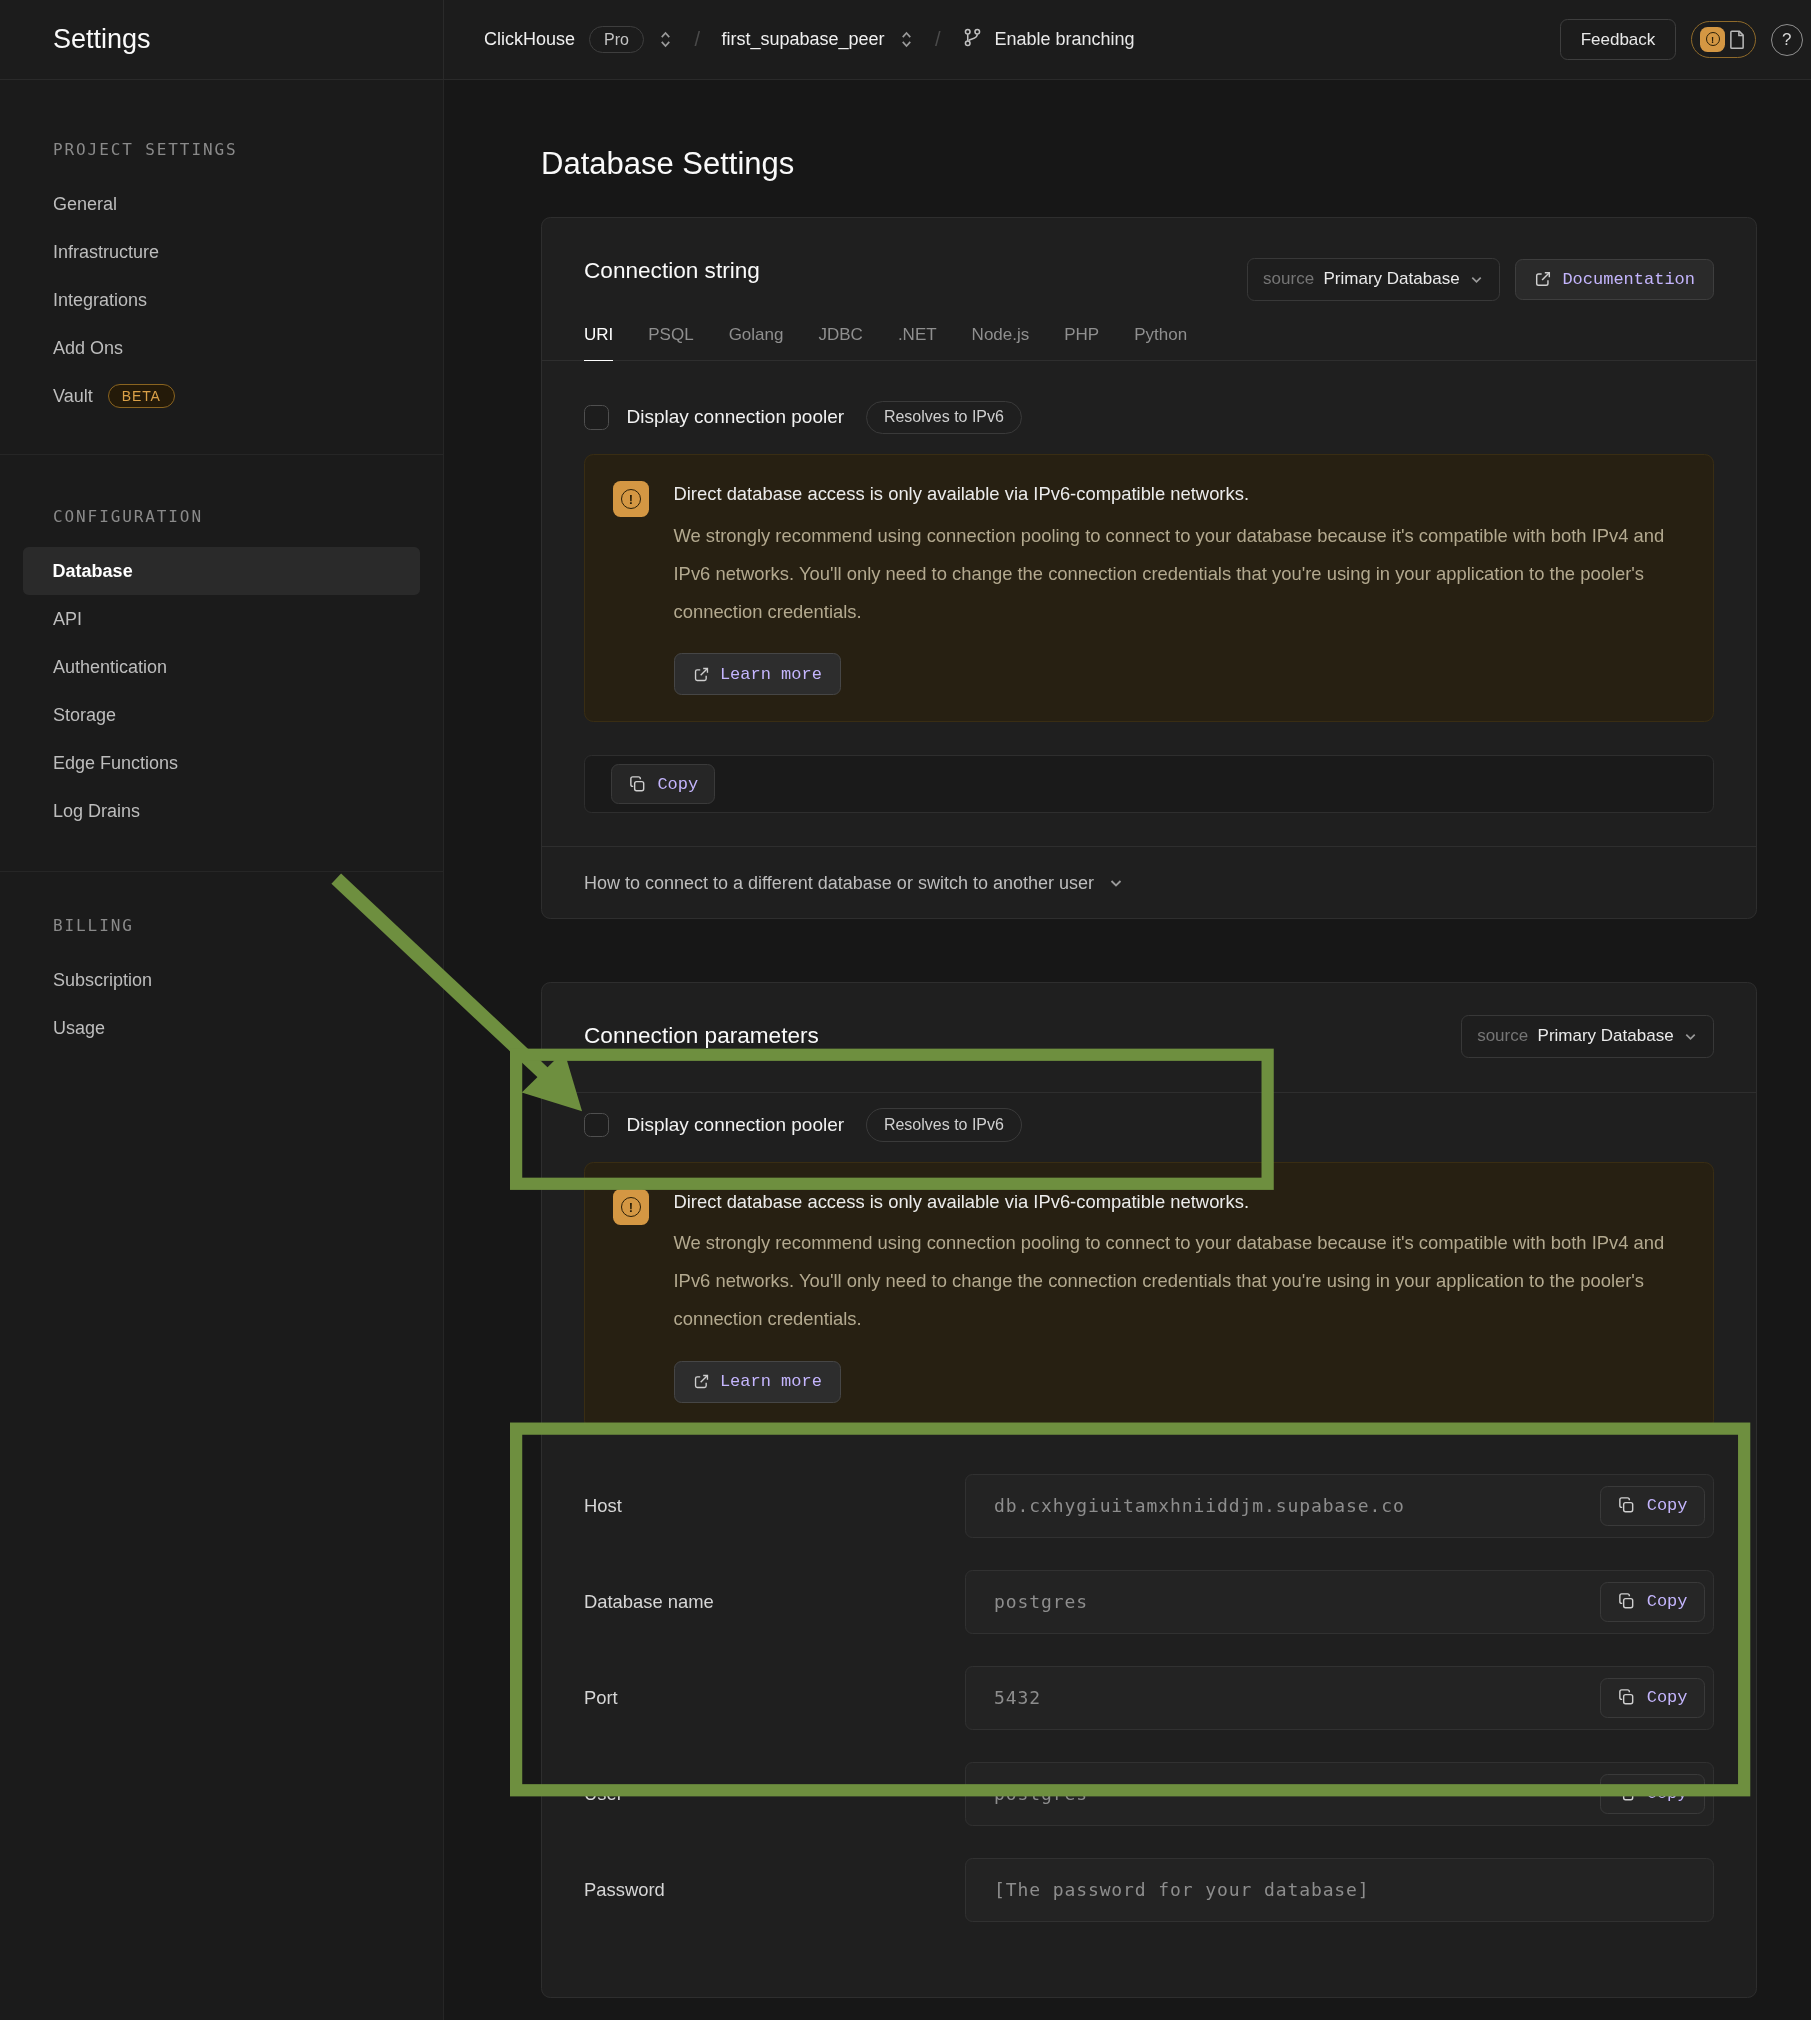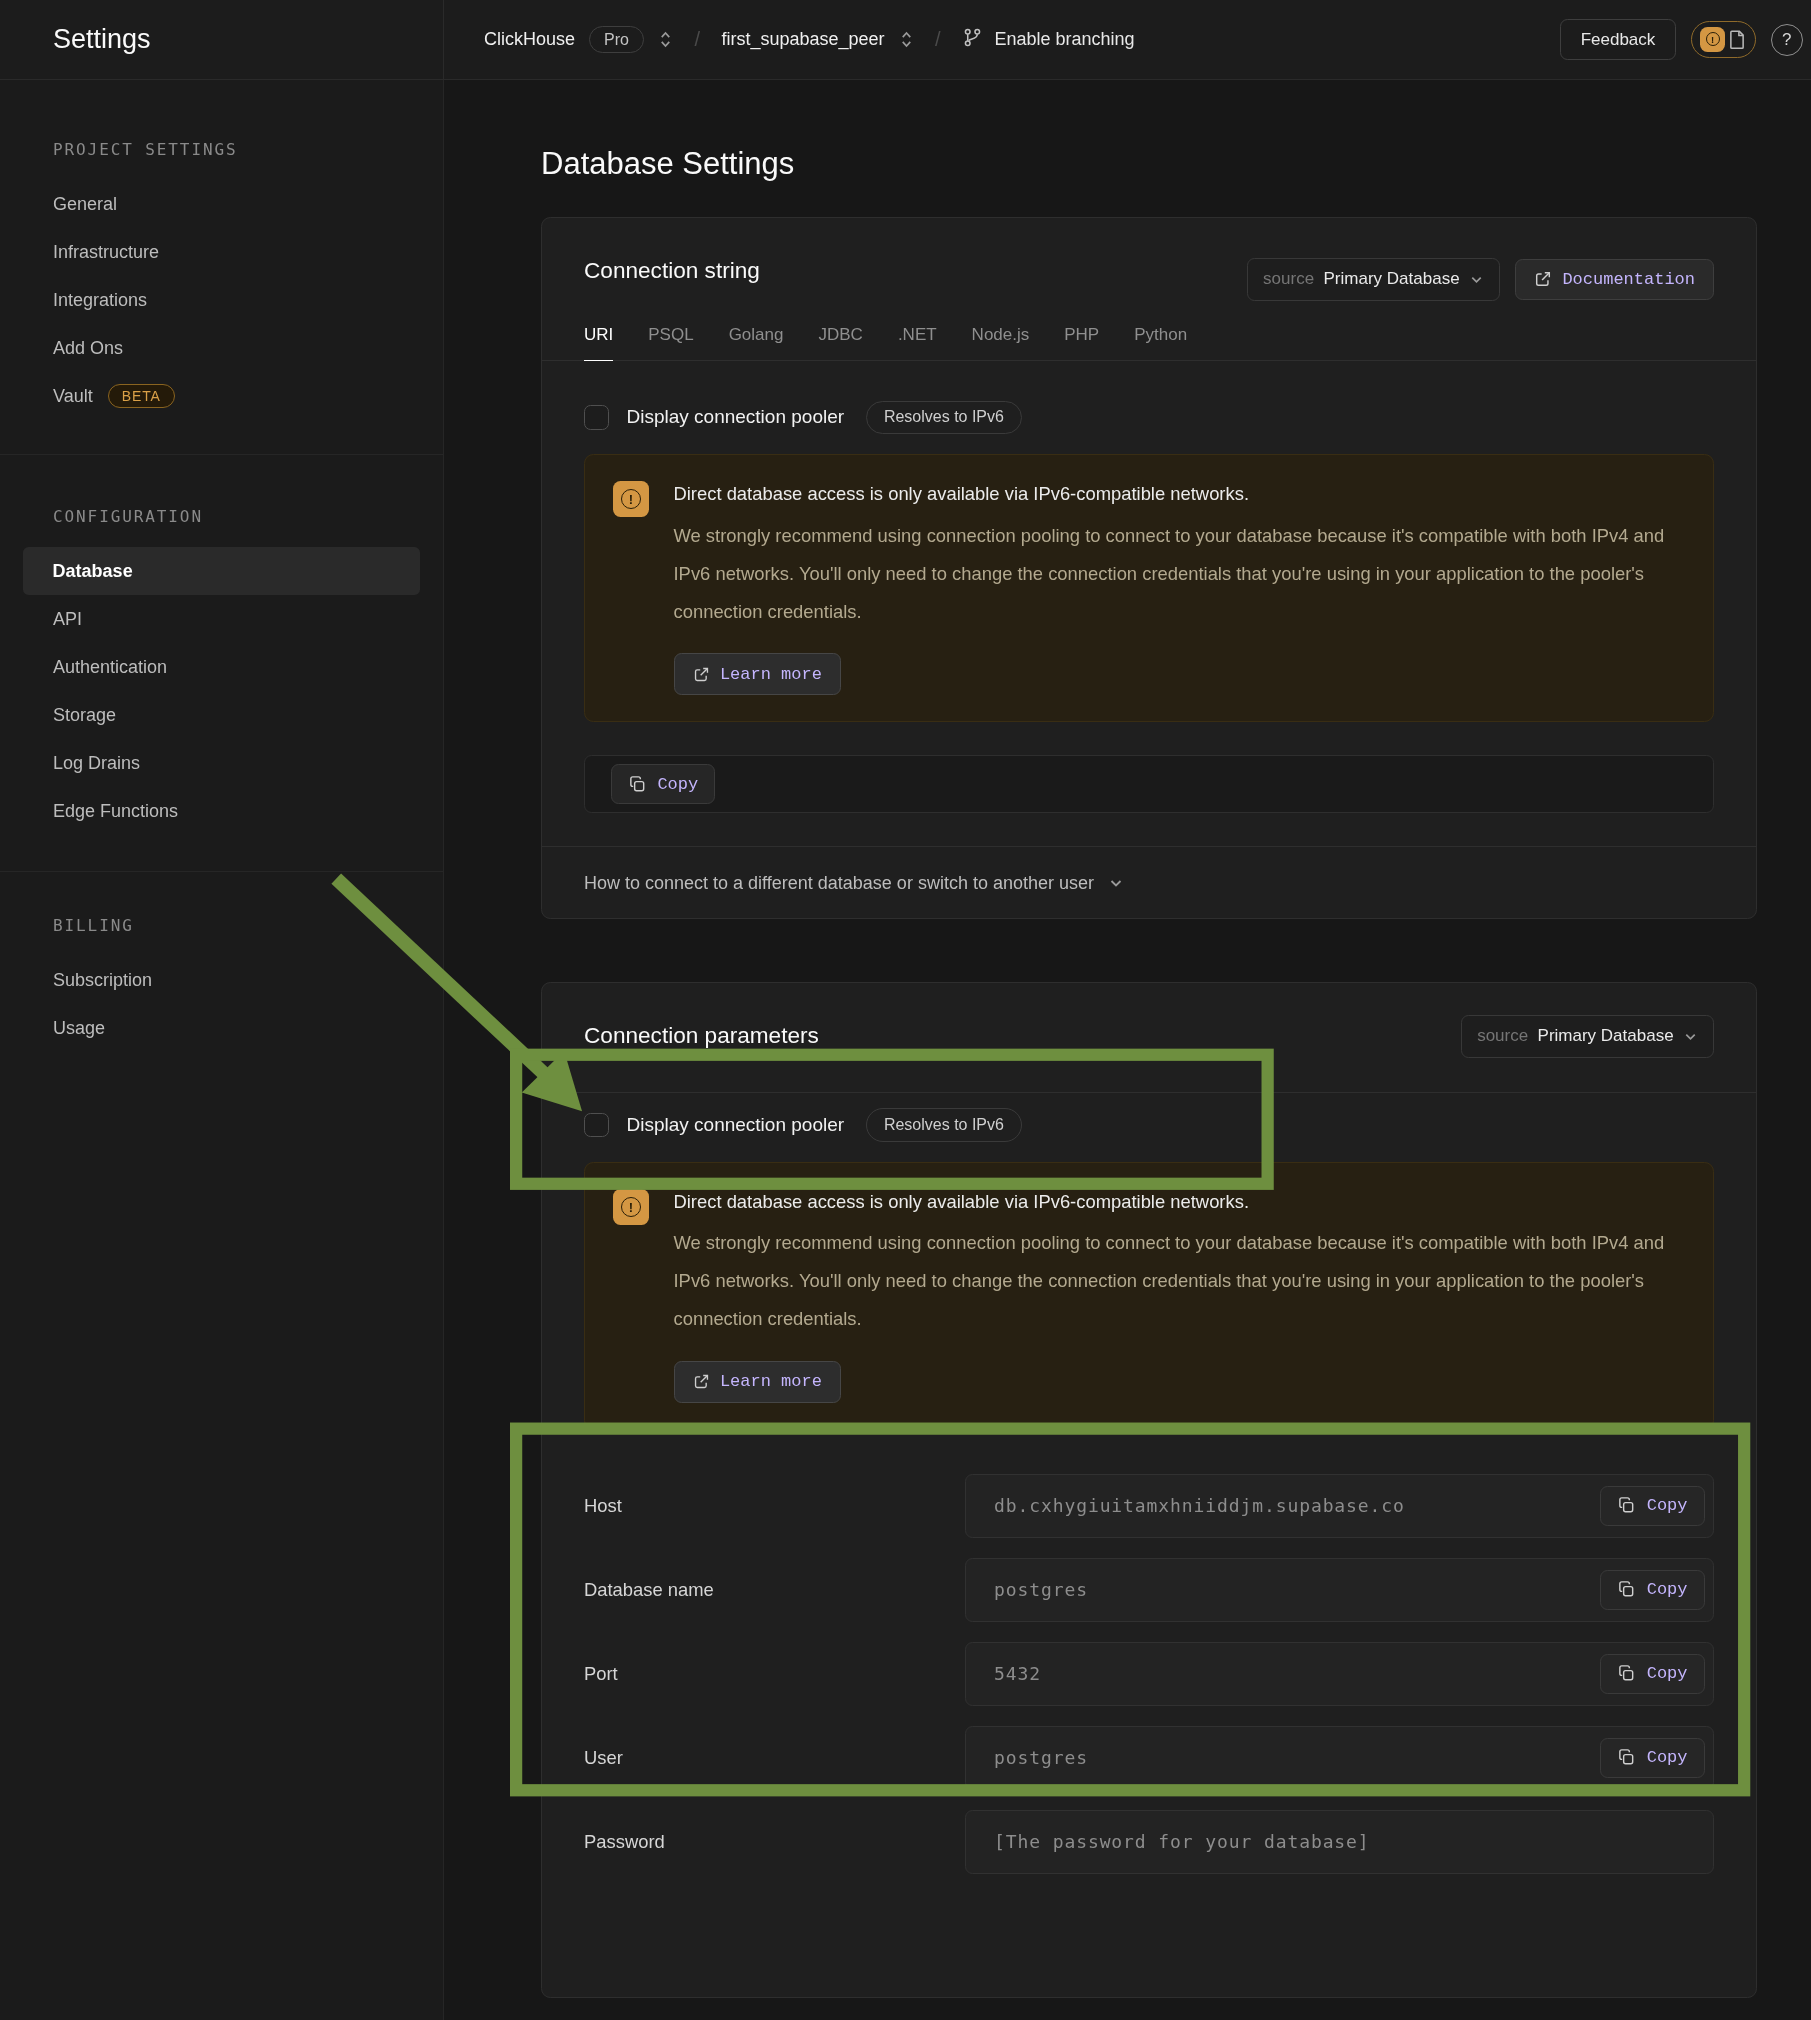--- a/index.html
+++ b/index.html
@@ -84,21 +84,21 @@
   .warning-body { font-size:18.4px; color:#b3a98f; line-height:38px; margin-top:9.4px; max-width:1026px; }
   .learn-btn { margin-top:22.6px; background:#2d2d2d; border-color:#464646; }
   .code-row { margin:33px 42px 0; height:58px; background:#1a1a1a; border:0.9px solid #2e2e2e; border-radius:7.5px;
               display:flex; align-items:center; padding:0 8.5px 0 26px; }
   .code-text { flex:1; font-family:"DejaVu Sans Mono", monospace; font-size:17px; color:#c9c9c9;
                white-space:nowrap; overflow:hidden; }
   .copy-btn { background:#262626; border-color:#3a3a3a; padding:9.4px 16px; flex-shrink:0; }
   .card-footer { margin-top:33px; border-top:0.9px solid #2e2e2e; padding:25.4px 42px;
                  display:flex; align-items:center; gap:14px; font-size:18px; color:#bdbdbd; cursor:pointer; }
   .fields { padding:44px 42px 0; }
-  .field-row { display:flex; align-items:center; height:64px; margin-bottom:20px; }
+  .field-row { display:flex; align-items:center; height:64px; margin-bottom:32px; }
   .field-label { width:381px; font-size:18.4px; color:#d6d6d6; flex-shrink:0; }
   .field-input { flex:1; height:64px; background:#232323; border:0.9px solid #313131; border-radius:7.5px;
                  display:flex; align-items:center; padding:0 8.5px 0 28px; }
   .field-value { flex:1; font-family:"DejaVu Sans Mono", monospace; font-size:18px; color:#8d8d8d;
                  letter-spacing:0.9px; white-space:nowrap; overflow:hidden; }
   
   .annot { position:absolute; left:0; top:0; pointer-events:none; z-index:50; }
 </style>
 </head>
 <body>
@@ -183,24 +183,24 @@
       <div class="side-item">
           <span>API</span>
         </div>
       <div class="side-item">
           <span>Authentication</span>
         </div>
       <div class="side-item">
           <span>Storage</span>
         </div>
       <div class="side-item">
+          <span>Edge Functions</span>
+        </div>
+      <div class="side-item">
           <span>Log Drains</span>
-        </div>
-      <div class="side-item">
-          <span>Edge Functions</span>
         </div>
     </div>
     <div class="side-section sec3">
       <div class="side-title">BILLING</div>
       <div class="side-item">
           <span>Subscription</span>
         </div>
       <div class="side-item">
           <span>Usage</span>
         </div>

